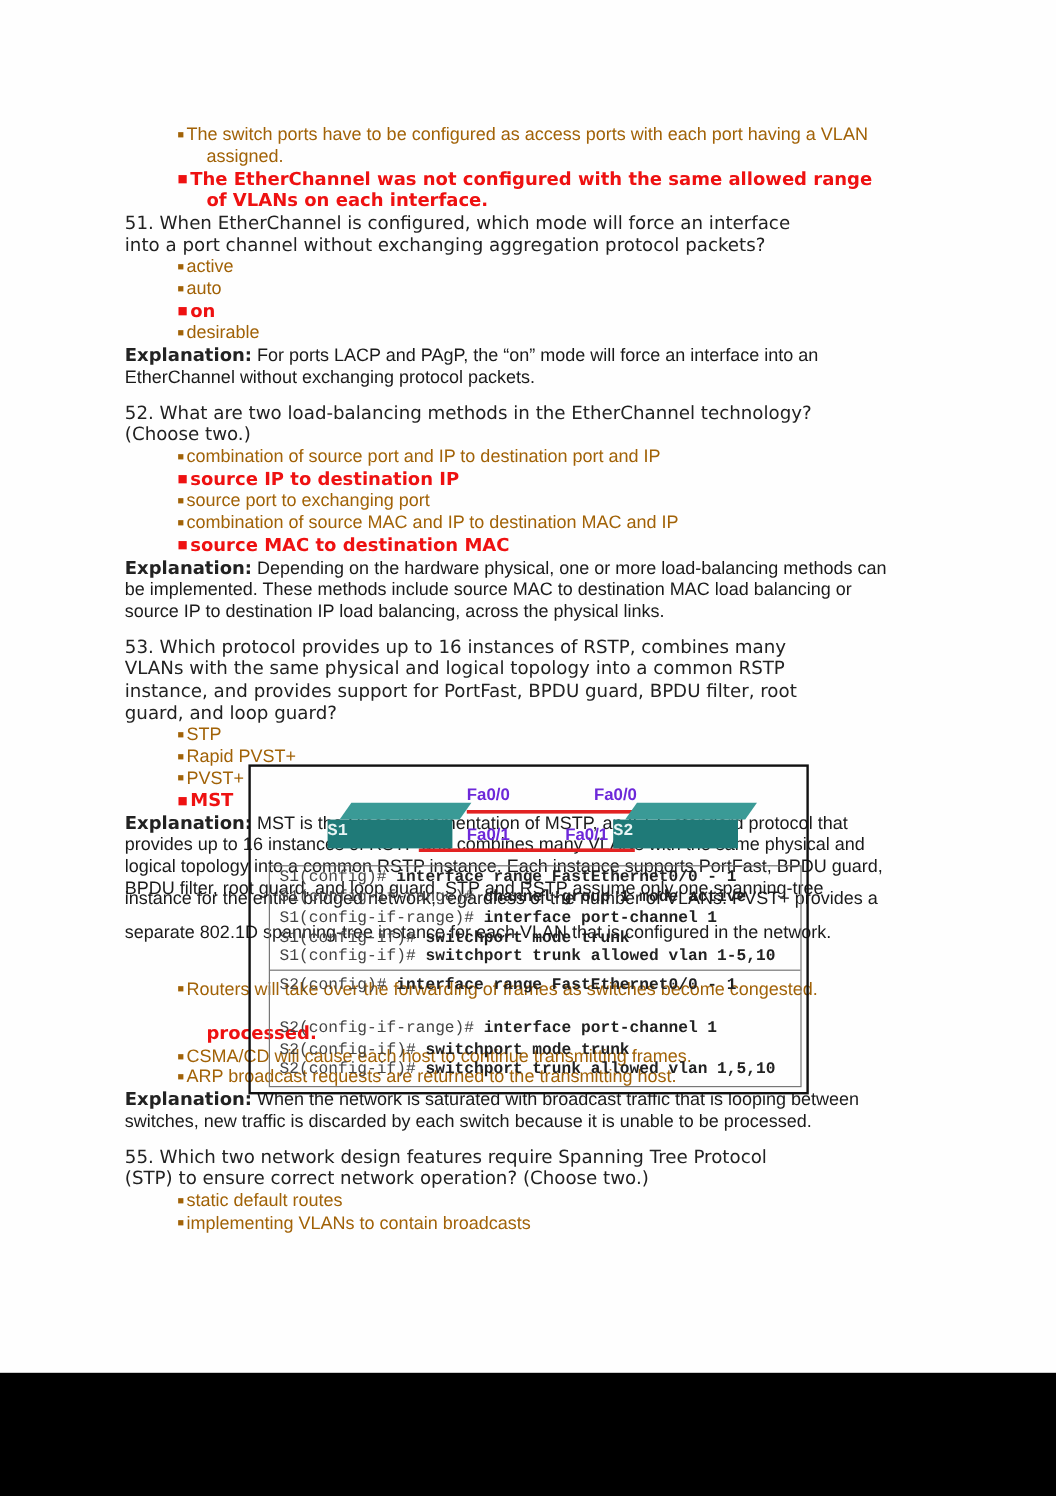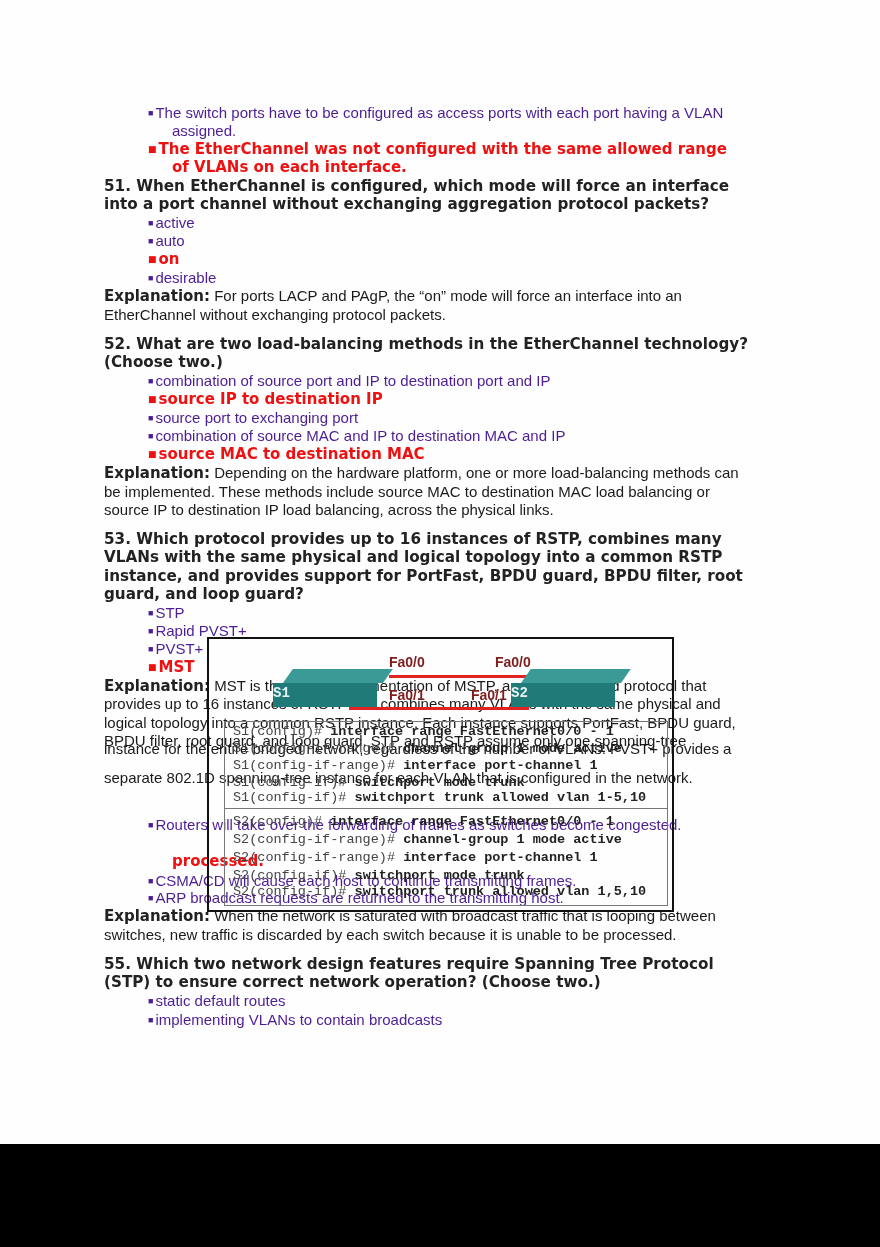--- a/index.html
+++ b/index.html
@@ -6,34 +6,34 @@
   body {
     width: 880px; height: 1247px; position: relative; overflow: hidden;
     background: #ffffff;
     font-family: "Liberation Sans", sans-serif;
     color: #111111;
   }
   .page { position: absolute; left: 0; top: 0; width: 880px; height: 1144px; background: #fefefe; }
   .blackband { position: absolute; left: 0; top: 1144px; width: 880px; height: 103px; background: #000000; }
 
   .line { position: absolute; white-space: nowrap; }
-  .opt { font-family: "Liberation Sans", sans-serif; font-size: 15px; color: #4c1d95; left: 148px; }
+  .opt { font-family: "Liberation Sans", sans-serif; font-size: 15px; color: #a16207; left: 148px; }
   .opt .b { font-size: 9px; vertical-align: 2px; margin-right: 2px; }
   .opt.cont { left: 172px; }
   .opt.correct { font-family: "DejaVu Sans", sans-serif; font-weight: bold; color: #ee1111; font-size: 15px; }
-  .q { font-family: "DejaVu Sans", sans-serif; font-weight: bold; font-size: 15.2px; color: #222222; left: 104px; }
+  .q { font-family: "DejaVu Sans", sans-serif; font-weight: normal; font-size: 15.2px; color: #222222; left: 104px; }
   .exp { font-family: "Liberation Sans", sans-serif; font-size: 15px; color: #1a1a1a; left: 104px; }
   .exp .lbl { font-family: "DejaVu Sans", sans-serif; font-weight: bold; color: #222222; }
 
   
   .figure {
     position: absolute; left: 207px; top: 637px; width: 467px; height: 275px;
     border: 2px solid #111111; box-sizing: border-box; background: transparent;
   }
-  .fig-label { position: absolute; font-family: "Liberation Sans", sans-serif; font-weight: bold; font-size: 14px; color: #7f1d1d; }
+  .fig-label { position: absolute; font-family: "Liberation Sans", sans-serif; font-weight: bold; font-size: 14px; color: #6d28d9; }
   .switch {
     position: absolute; width: 112px; height: 38px;
   }
   .switch .top { position: absolute; left: 10px; top: 0; width: 100px; height: 14px; background: #3a9a96; transform: skewX(-35deg); transform-origin: bottom left; }
   .switch .front { position: absolute; left: 0; top: 14px; width: 104px; height: 24px; background: #1f7a78; }
   .switch .name { position: absolute; left: 0; top: 16px; width: 104px; text-align: left; color: #e8f4f4; font-weight: bold; font-size: 14px; font-family: Liberation Mono, monospace; }
   .link { position: absolute; height: 3px; background: #e22222; }
   .codebox { position: absolute; left: 15px; top: 82px; width: 444px; height: 185px; border: 1px solid #777; box-sizing: border-box; }
   .codediv { position: absolute; left: 0; top: 86px; width: 100%; height: 1px; background: #777; }
   .code { position: absolute; left: 8px; font-family: "Liberation Mono", monospace; font-size: 13.5px; color: #444; white-space: nowrap; }
@@ -58,21 +58,21 @@
   <div class="line exp" style="top:287px"><span class="lbl">Explanation:</span><span> For ports LACP and PAgP, the “on” mode will force an interface into an</span></div>
   <div class="line exp" style="top:306px">EtherChannel without exchanging protocol packets.</div>
 
   <div class="line q" style="top:335px">52. What are two load-balancing methods in the EtherChannel technology?</div>
   <div class="line q" style="top:353px">(Choose two.)</div>
   <div class="line opt" style="top:372px"><span class="b">■</span><span>combination of source port and IP to destination port and IP</span></div>
   <div class="line opt correct" style="top:390px"><span class="b">■</span><span>source IP to destination IP</span></div>
   <div class="line opt" style="top:409px"><span class="b">■</span><span>source port to exchanging port</span></div>
   <div class="line opt" style="top:427px"><span class="b">■</span><span>combination of source MAC and IP to destination MAC and IP</span></div>
   <div class="line opt correct" style="top:445px"><span class="b">■</span><span>source MAC to destination MAC</span></div>
-  <div class="line exp" style="top:464px"><span class="lbl">Explanation:</span><span> Depending on the hardware platform, one or more load-balancing methods can</span></div>
+  <div class="line exp" style="top:464px"><span class="lbl">Explanation:</span><span> Depending on the hardware physical, one or more load-balancing methods can</span></div>
   <div class="line exp" style="top:483px">be implemented. These methods include source MAC to destination MAC load balancing or</div>
   <div class="line exp" style="top:501px">source IP to destination IP load balancing, across the physical links.</div>
 
   <div class="line q" style="top:530px">53. Which protocol provides up to 16 instances of RSTP, combines many</div>
   <div class="line q" style="top:548px">VLANs with the same physical and logical topology into a common RSTP</div>
   <div class="line q" style="top:567px">instance, and provides support for PortFast, BPDU guard, BPDU filter, root</div>
   <div class="line q" style="top:585px">guard, and loop guard?</div>
   <div class="line opt" style="top:604px"><span class="b">■</span><span>STP</span></div>
   <div class="line opt" style="top:622px"><span class="b">■</span><span>Rapid PVST+</span></div>
   <div class="line opt" style="top:640px"><span class="b">■</span><span>PVST+</span></div>
@@ -116,21 +116,20 @@
     </div>
 
     <div class="codebox">
       <div class="code" style="top:2px"><span>S1(config)# </span><b>interface range FastEthernet0/0 - 1</b></div>
       <div class="code" style="top:19px"><span>S1(config-if-range)# </span><b>channel-group 1 mode active</b></div>
       <div class="code" style="top:36px"><span>S1(config-if-range)# </span><b>interface port-channel 1</b></div>
       <div class="code" style="top:53px"><span>S1(config-if)# </span><b>switchport mode trunk</b></div>
       <div class="code" style="top:68px"><span>S1(config-if)# </span><b>switchport trunk allowed vlan 1-5,10</b></div>
       <div class="codediv"></div>
       <div class="code" style="top:92px"><span>S2(config)# </span><b>interface range FastEthernet0/0 - 1</b></div>
-      <div class="code" style="top:110px"><span>S2(config-if-range)# </span><b>channel-group 1 mode active</b></div>
       <div class="code" style="top:128px"><span>S2(config-if-range)# </span><b>interface port-channel 1</b></div>
       <div class="code" style="top:146px"><span>S2(config-if)# </span><b>switchport mode trunk</b></div>
       <div class="code" style="top:162px"><span>S2(config-if)# </span><b>switchport trunk allowed vlan 1,5,10</b></div>
     </div>
   </div>
 </div>
 
 <div class="blackband"></div>
 
 </body></html>

